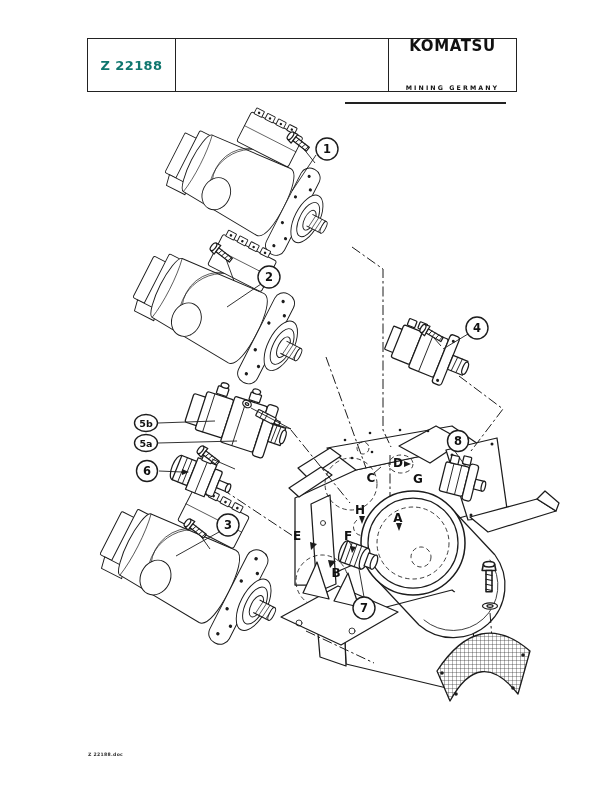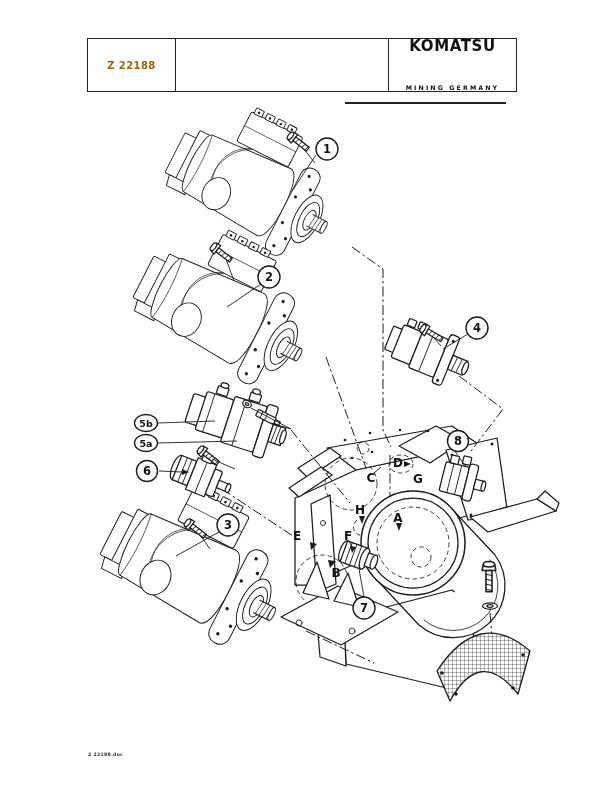--- a/index.html
+++ b/index.html
@@ -4,21 +4,21 @@
 <style>
   html,body{margin:0;padding:0;background:#e8e8e8;}
   .page{position:relative;width:612px;height:792px;background:#ffffff;overflow:hidden;
         font-family:"DejaVu Sans","Liberation Sans",sans-serif;}
   .title-block{position:absolute;left:87px;top:38px;width:430px;height:54px;
         border:1.6px solid #222;box-sizing:border-box;display:flex;background:#fff;}
   .tb-cell{box-sizing:border-box;display:flex;align-items:center;justify-content:center;}
   .tb-left{width:88px;border-right:1.4px solid #222;}
   .tb-mid{flex:1;}
   .tb-right{width:128px;border-left:1.4px solid #222;flex-direction:column;justify-content:space-between;}
-  .doc-number{font-size:10px;font-weight:700;color:#a16207;letter-spacing:0.4px;}
+  .doc-number{font-size:13px;font-weight:700;color:#0f766e;letter-spacing:0.4px;}
   .brand{font-size:15px;font-weight:700;color:#111;letter-spacing:0.6px;line-height:1;}
   .brand-sub{font-size:6.3px;font-weight:700;color:#111;letter-spacing:2.1px;margin-top:2px;line-height:1;}
   .header-rule{position:absolute;left:345px;top:102px;width:161px;height:1.8px;background:#222;}
   .footer-text{position:absolute;left:88px;top:752px;font-size:4.6px;font-weight:700;
         letter-spacing:0.3px;color:#333;}
   svg.diagram{position:absolute;left:0;top:0;}
   
   .o{fill:#fff;stroke:#1c1c1c;stroke-width:1.25;stroke-linejoin:round;}
   .o2{fill:#fff;stroke:#1c1c1c;stroke-width:1.5;stroke-linejoin:round;}
   .d{fill:none;stroke:#1c1c1c;stroke-width:0.85;stroke-linecap:round;}

